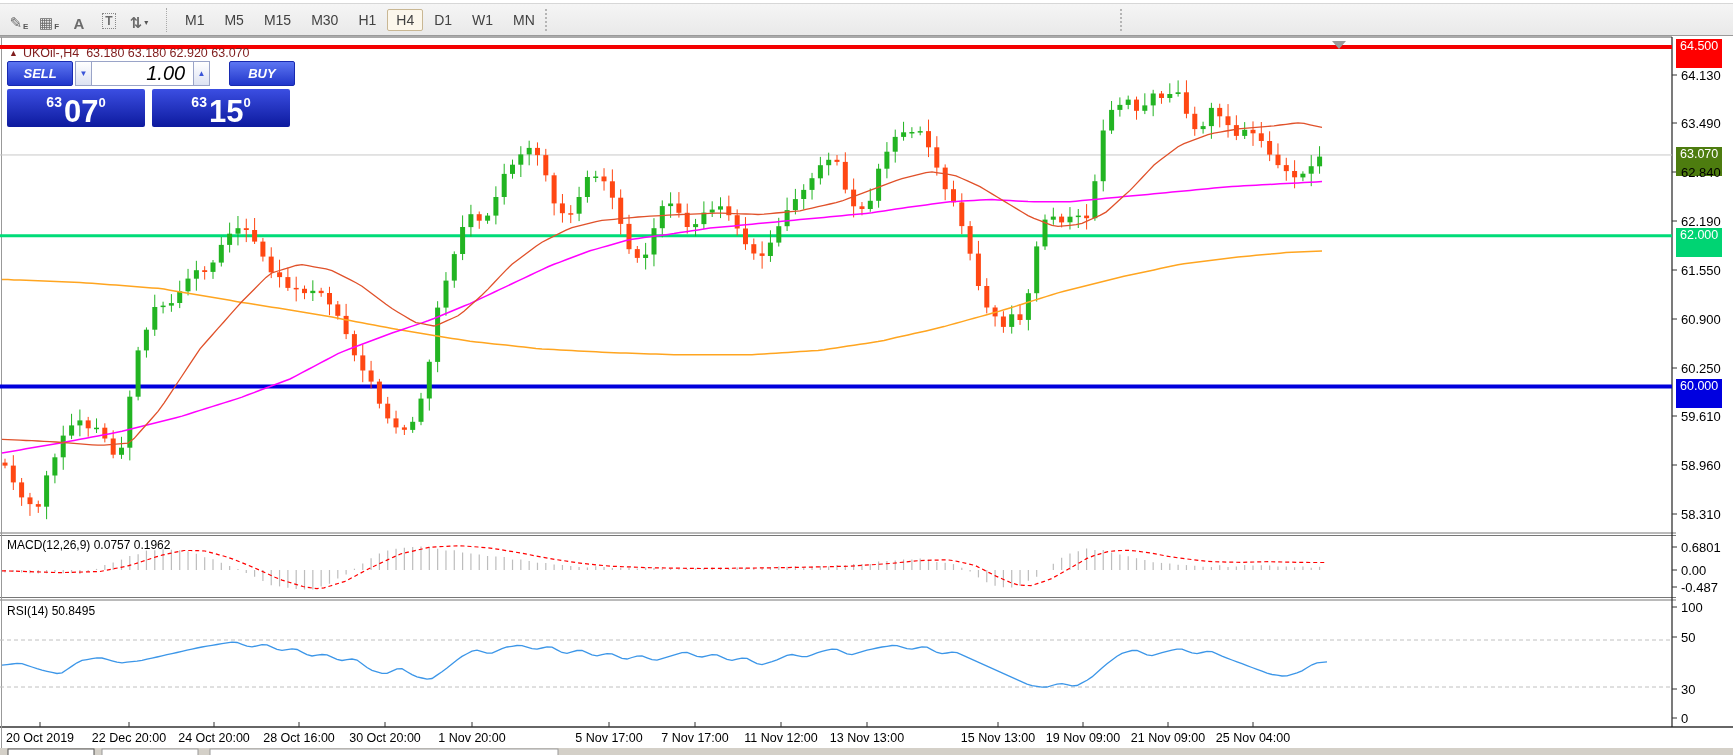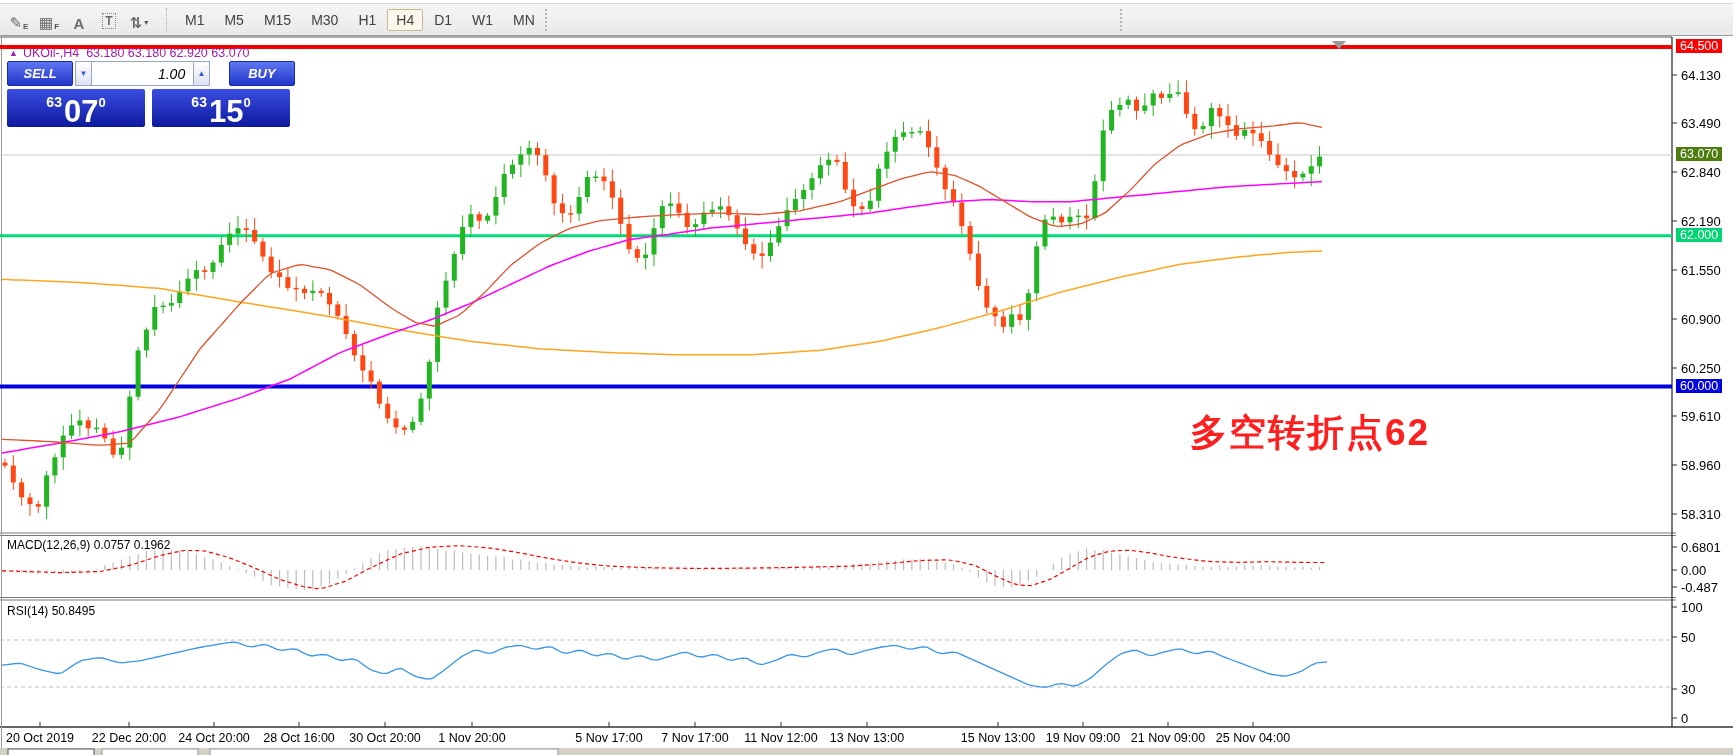--- a/index.html
+++ b/index.html
@@ -15,39 +15,39 @@
   .tool-icon .sub{font-size:8px;font-weight:bold;color:#555;margin-left:1px;margin-bottom:1px;}
   .tool-icon .caret{font-size:8px;color:#555;margin-left:2px;margin-bottom:5px;}
   .dottedbox{border:1px dotted #888;padding:0 2px;font-size:12px;line-height:14px;margin-bottom:3px;}
   .sep{border-left:1px dotted #aaa;height:24px;margin:0 8px 0 10px;}
   .grip{border-left:2px dotted #b5b5b5;height:22px;position:absolute;top:5px;}
   #tf-group{display:flex;align-items:center;}
   .tfbtn{padding:2px 8px;margin:0 1px;font-size:14px;color:#424242;border:1px solid transparent;border-radius:2px;cursor:default;}
   .tfbtn.active{background:#fcf7ec;border-color:#c9b793;}
   
   #labels{position:absolute;left:0;top:0;width:100%;height:100%;z-index:3;pointer-events:none;}
-  .title{position:absolute;left:9px;top:46px;font-size:12.5px;color:#a21caf;z-index:4;white-space:pre;}
+  .title{position:absolute;left:9px;top:46px;font-size:12.5px;color:#7f1d1d;z-index:4;white-space:pre;}
   .title .tri{font-size:9px;margin-right:5px;position:relative;top:-1px;}
   .panel-label{position:absolute;left:7px;font-size:12px;color:#000;z-index:4;}
   .plabel,.alabel{position:absolute;left:1681px;font-size:13px;color:#000;}
-  .pbadge{position:absolute;left:1676px;font-size:12.5px;color:#fff;padding:0 4px;height:14px;line-height:15px;}
+  .pbadge{position:absolute;left:1676px;font-size:12.5px;color:#fff;padding:0 4px;height:29px;line-height:15px;}
   .tlabel{position:absolute;top:731px;width:96px;text-align:center;font-size:12.5px;color:#000;}
   .annotation{position:absolute;left:1190px;top:408px;font-size:37px;font-weight:bold;color:#ff1f1f;
               letter-spacing:2px;z-index:3;}
   
   .trade{position:absolute;left:7px;top:61px;width:288px;z-index:5;}
   .trow{display:flex;height:25px;font-style:italic;}
   .sellbtn,.buybtn{width:68px;background:linear-gradient(#5d76f2,#2136ca);color:#fff;font-weight:bold;
         font-size:13px;display:flex;align-items:center;justify-content:center;border:1px solid #182ab0;
         border-radius:2px;box-sizing:border-box;}
   .buybtn{margin-left:19px;}
   .spin{width:17px;background:linear-gradient(#ffffff,#dde2f2);border:1px solid #9aa4c8;color:#3a55d8;
         font-size:8px;display:flex;align-items:center;justify-content:center;box-sizing:border-box;}
   .vol{width:104px;background:#fff;border:1px solid #9aa4c8;border-left:none;border-right:none;color:#000;
-        font-size:14px;display:flex;align-items:center;justify-content:flex-end;padding-right:8px;box-sizing:border-box;text-align:center;}
+        font-size:20px;display:flex;align-items:center;justify-content:flex-end;padding-right:8px;box-sizing:border-box;text-align:center;}
   .bigrow{display:flex;margin-top:3px;}
   .bigbox{width:138px;height:38px;background:linear-gradient(#3b4ee2,#0d1a9e);border-radius:2px;color:#fff;
         display:flex;align-items:flex-end;justify-content:center;padding-bottom:1px;box-sizing:border-box;}
   .bigbox+.bigbox{margin-left:7px;}
   .bigbox .pre{font-size:14px;font-weight:bold;margin:0 2px 16px 0;}
   .bigbox .big{font-size:31px;font-weight:bold;line-height:0.95;}
   .bigbox .sup{font-size:13px;font-weight:bold;margin-bottom:16px;}
   svg#chart-canvas{position:absolute;left:0;top:0;z-index:1;}
 </style>
 </head>
@@ -691,15 +691,14 @@
         <span class="pre">63</span>
         <span class="big">15</span>
         <span class="sup">0</span>
       </div>
     </div>
   </div>
 
   <div class="panel-label" style="top:538px">MACD(12,26,9) 0.0757 0.1962</div>
   <div class="panel-label" style="top:604px">RSI(14) 50.8495</div>
 
-  <div class="annotation">多空转折点62</div>
 
 </div>
 
 </body></html>

